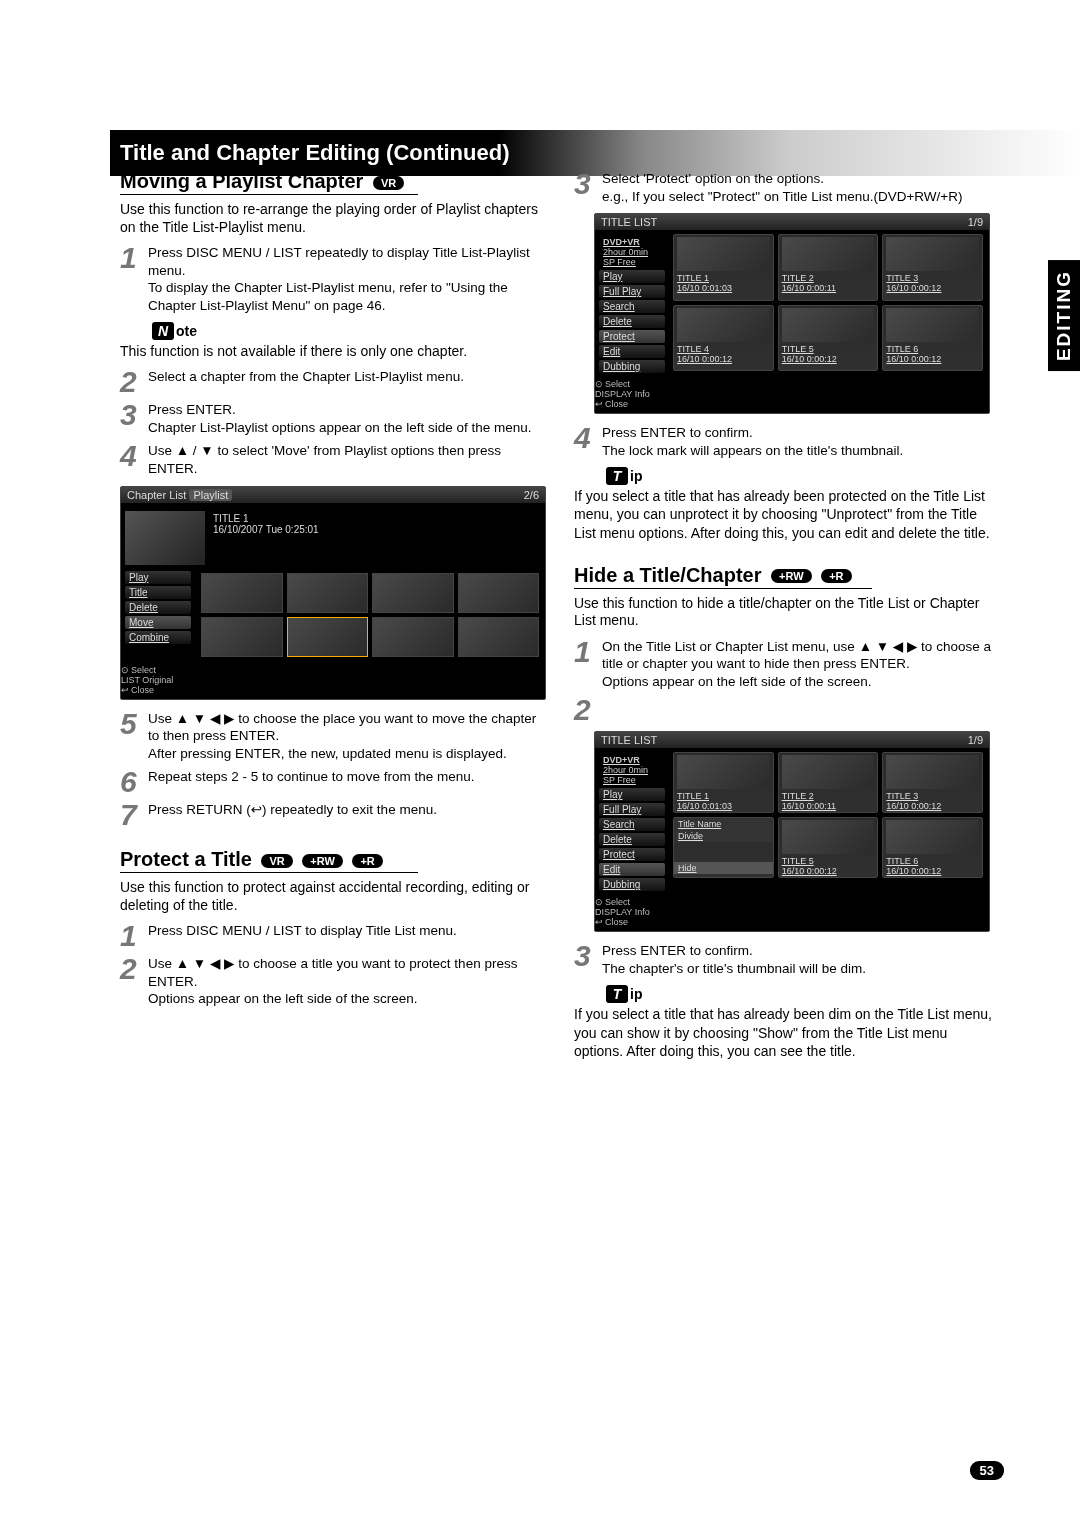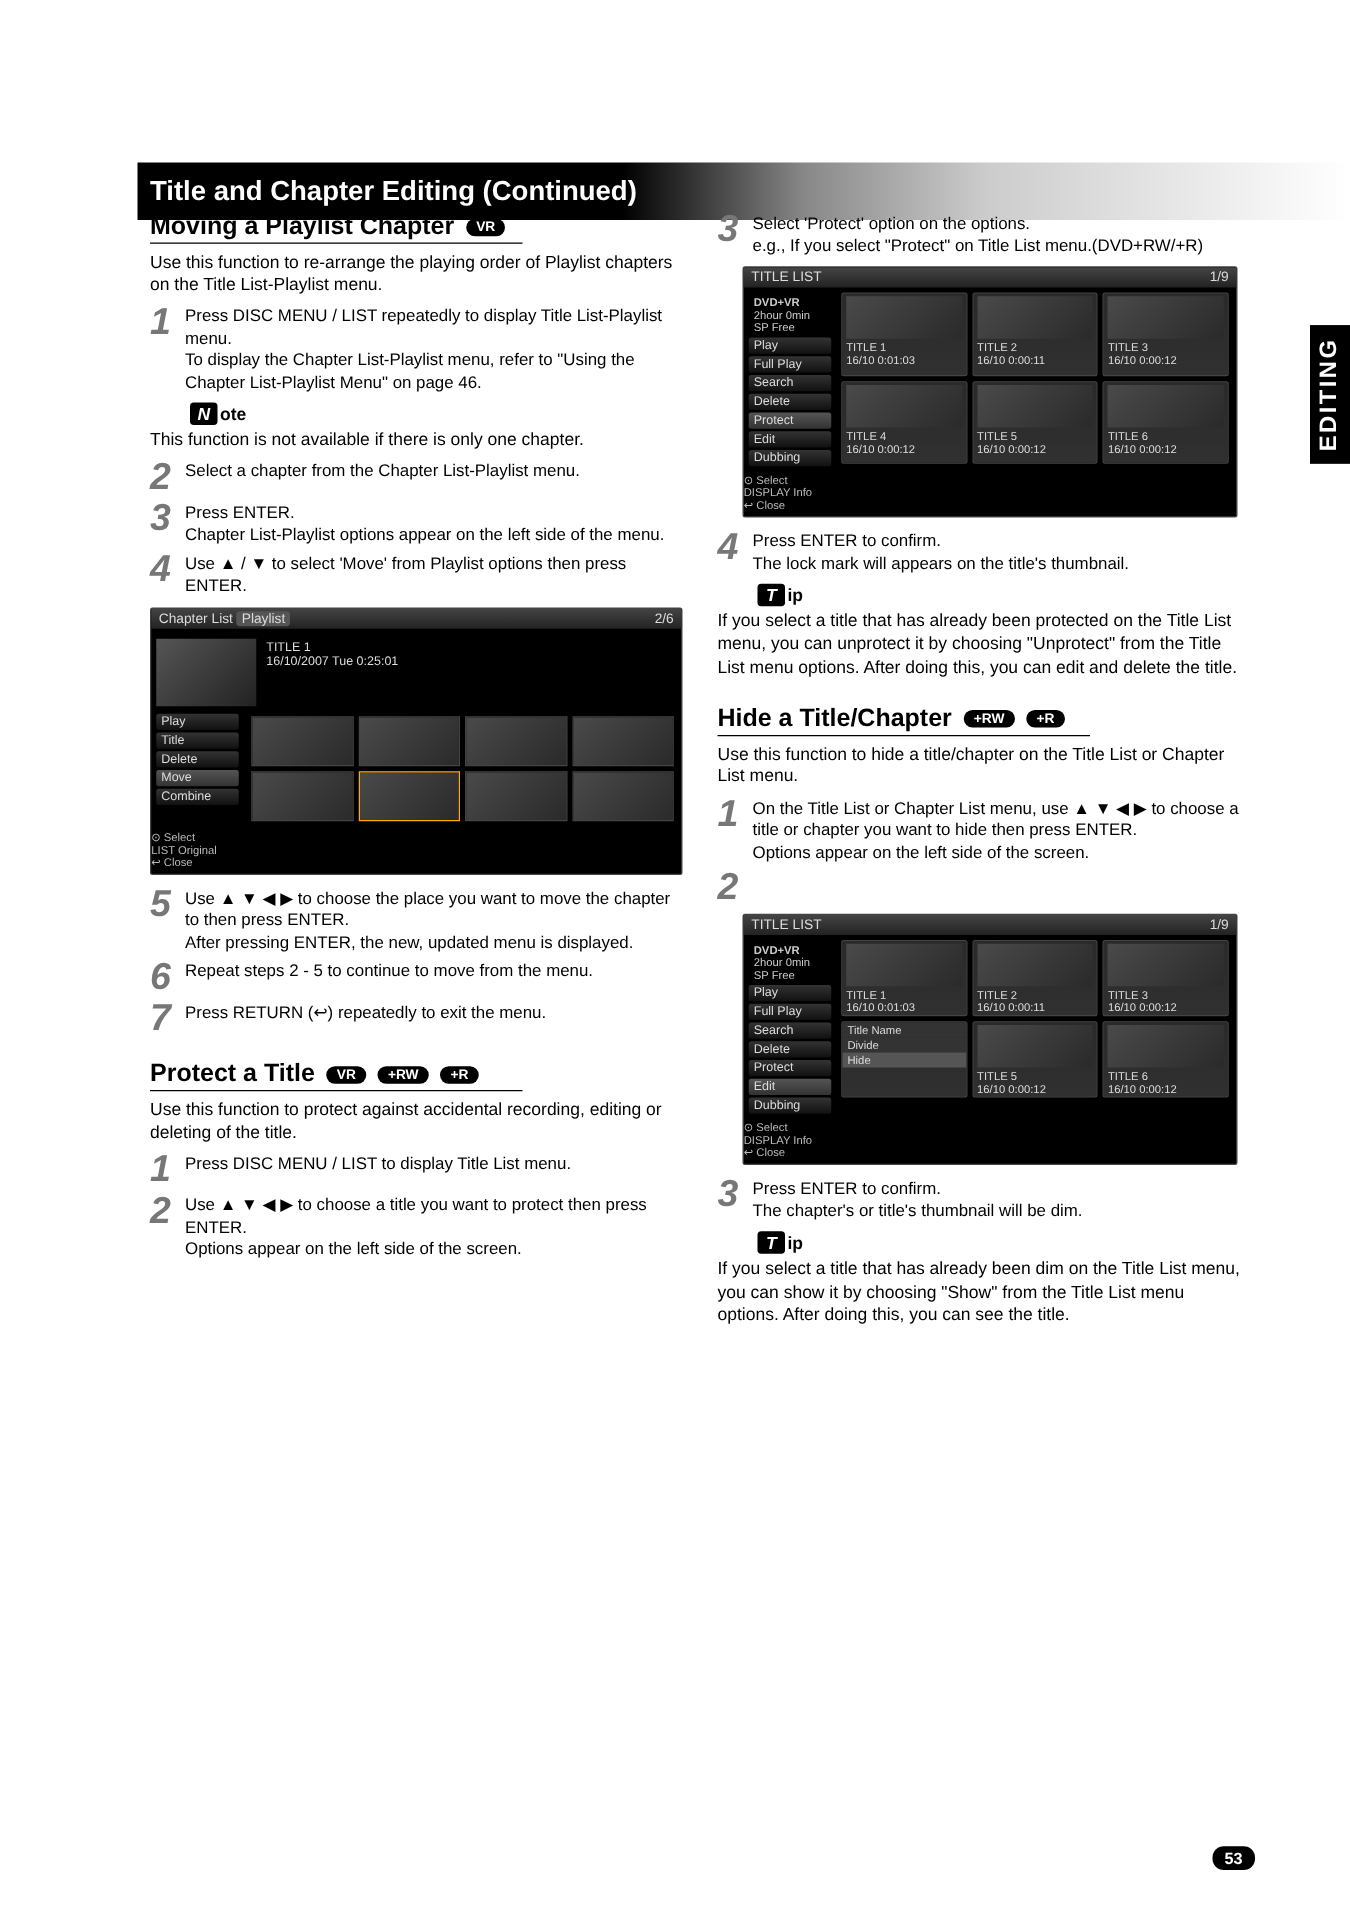--- a/index.html
+++ b/index.html
@@ -121,21 +121,21 @@
     padding:4px 0;
     margin:8px 0 10px 0;
   }
   .mock .titlebar{
     background:linear-gradient(#444,#222);
     padding:2px 6px;
     font-size:11px;
     display:flex; justify-content:space-between;
     margin:-4px 0 4px 0;
   }
-  .mock .body{display:flex;}
+  .mock .body{display:flex;text-decoration:underline;}
   .mock .menu{
     width:74px; padding:2px 4px;
     display:flex; flex-direction:column; gap:2px;
     font-size:10px;
   }
   .mock .menu div{
     background:linear-gradient(#333,#111);
     padding:1px 4px; border-radius:2px;
   }
   .mock .menu .sel{background:linear-gradient(#555,#333);}
@@ -167,21 +167,21 @@
   .mock-chap .chgrid{
     display:grid; grid-template-columns:repeat(4,1fr);
     gap:4px; padding:4px 6px;
   }
   .mock-chap .ct{
     background:linear-gradient(135deg,#4a4a4a,#2a2a2a);
     height:40px; border:1px solid #444;
   }
   .page-num {
     position:absolute;
-    bottom:32px; right:76px;
+    bottom:48px; right:76px;
     background:#000; color:#fff;
     border-radius:9px;
     padding:2px 10px;
     font-size:13px;
     font-weight:bold;
   }
   .sp { height: 14px; }
 </style>
 </head>
 <body>
@@ -422,21 +422,21 @@
       </div>
       <div style="flex:1;position:relative;">
         <div class="grid">
           <div class="cell"><div class="thumb"></div><span>TITLE 1</span><br><span>16/10   0:01:03</span></div>
           <div class="cell"><div class="thumb"></div><span>TITLE 2</span><br><span>16/10   0:00:11</span></div>
           <div class="cell"><div class="thumb"></div><span>TITLE 3</span><br><span>16/10   0:00:12</span></div>
           <div class="cell" style="padding:0;">
                   <div style="display:flex;flex-direction:column;">
             <div style="background:#333;padding:1px 4px;">Title Name</div>
             <div style="background:#333;padding:1px 4px;">Divide</div>
-            <div style="background:#555;padding:1px 4px;">Hide</div>
+            <div style="background:#555;padding:1px 4px;margin-top:20px;">Hide</div>
           </div>
                 </div>
           <div class="cell"><div class="thumb"></div><span>TITLE 5</span><br><span>16/10   0:00:12</span></div>
           <div class="cell"><div class="thumb"></div><span>TITLE 6</span><br><span>16/10   0:00:12</span></div>
         </div>
       </div>
     </div>
     <div class="statusbar">
       <span>⊙ Select</span>
       <span>DISPLAY Info</span>

